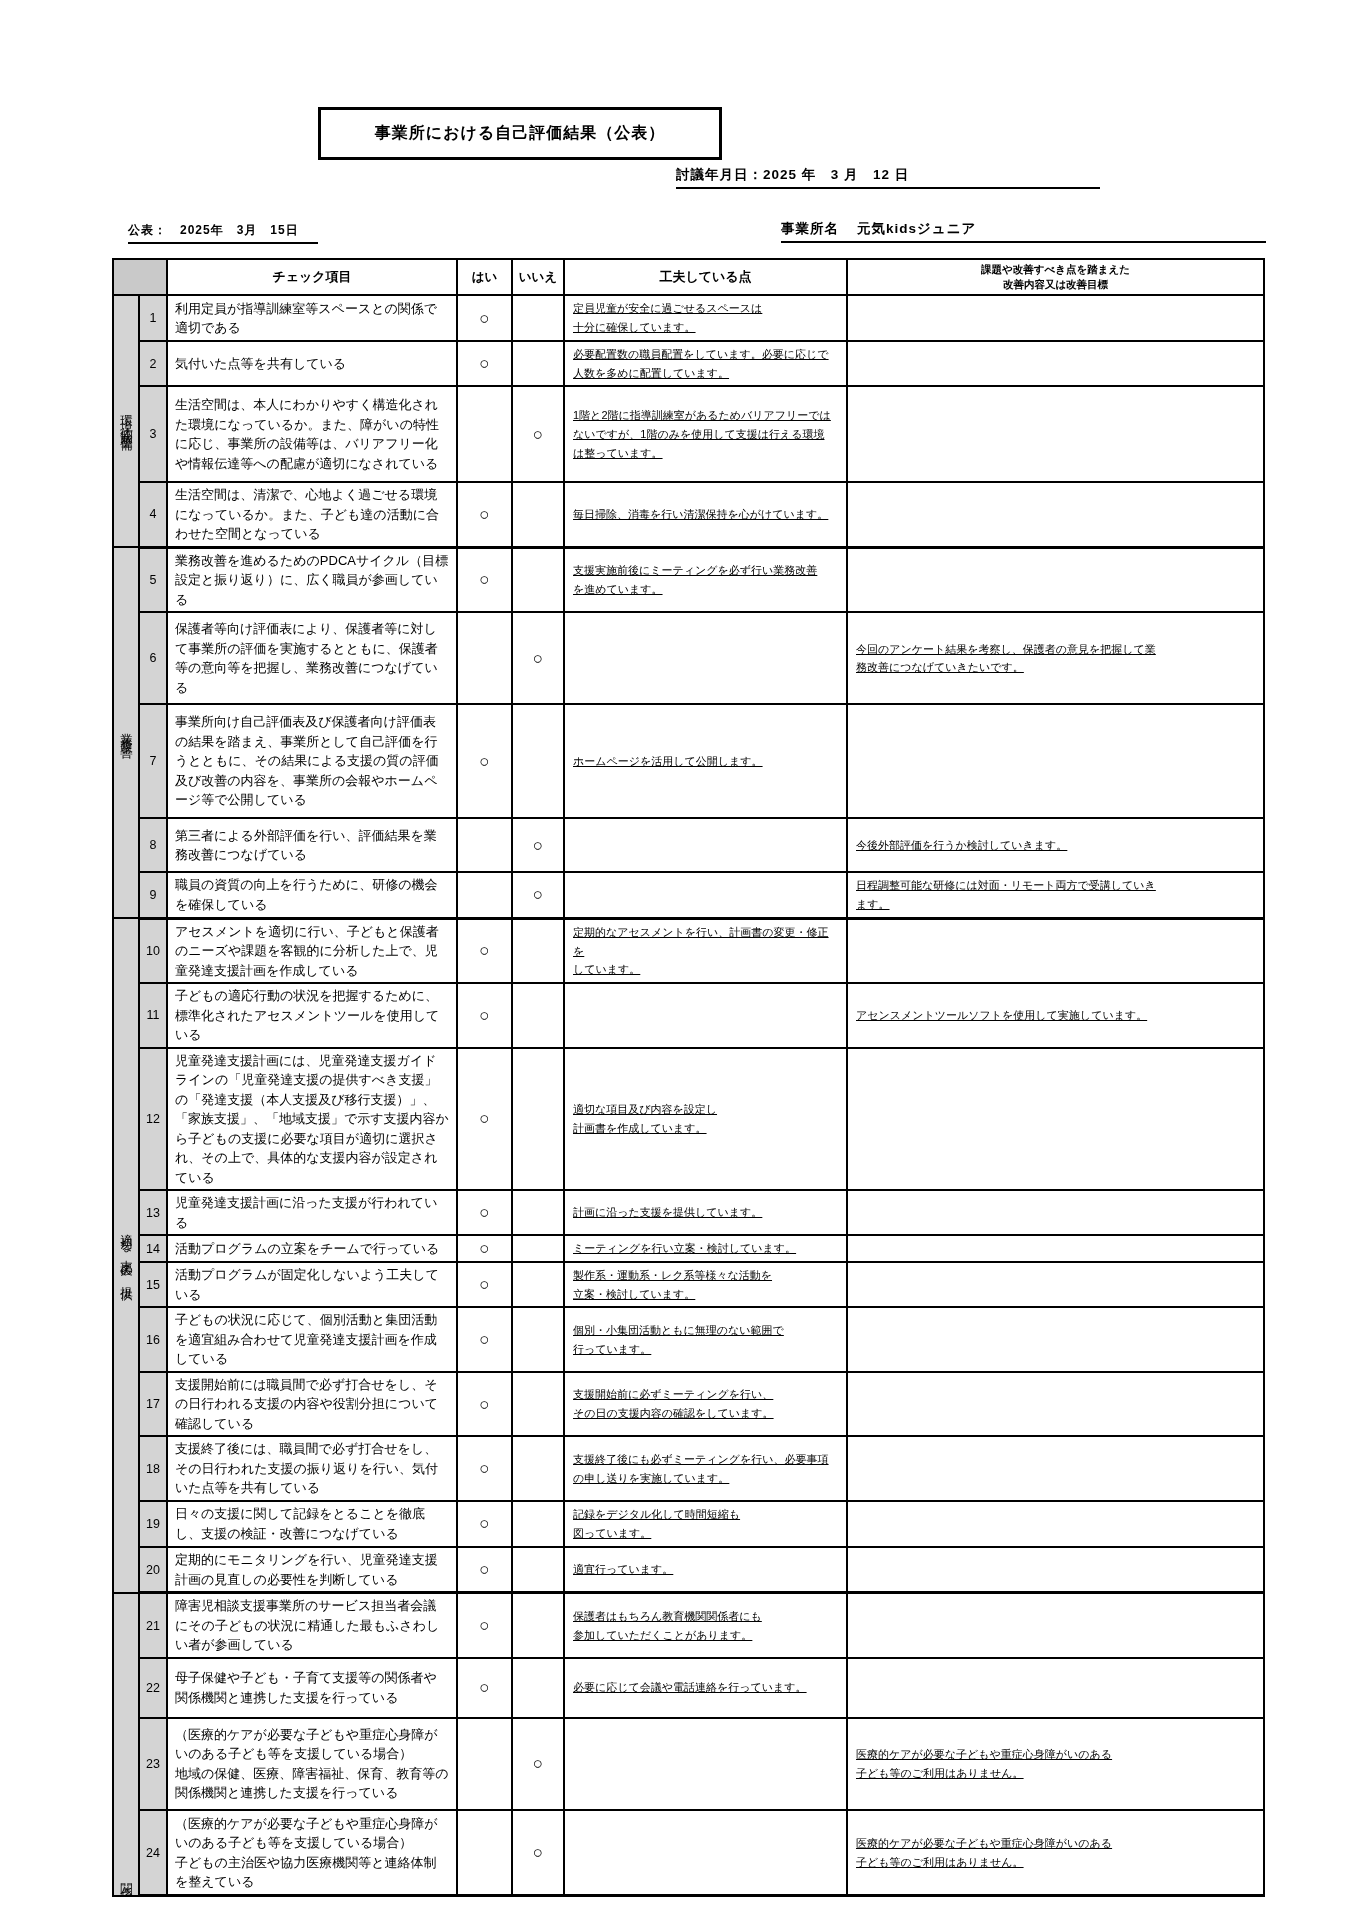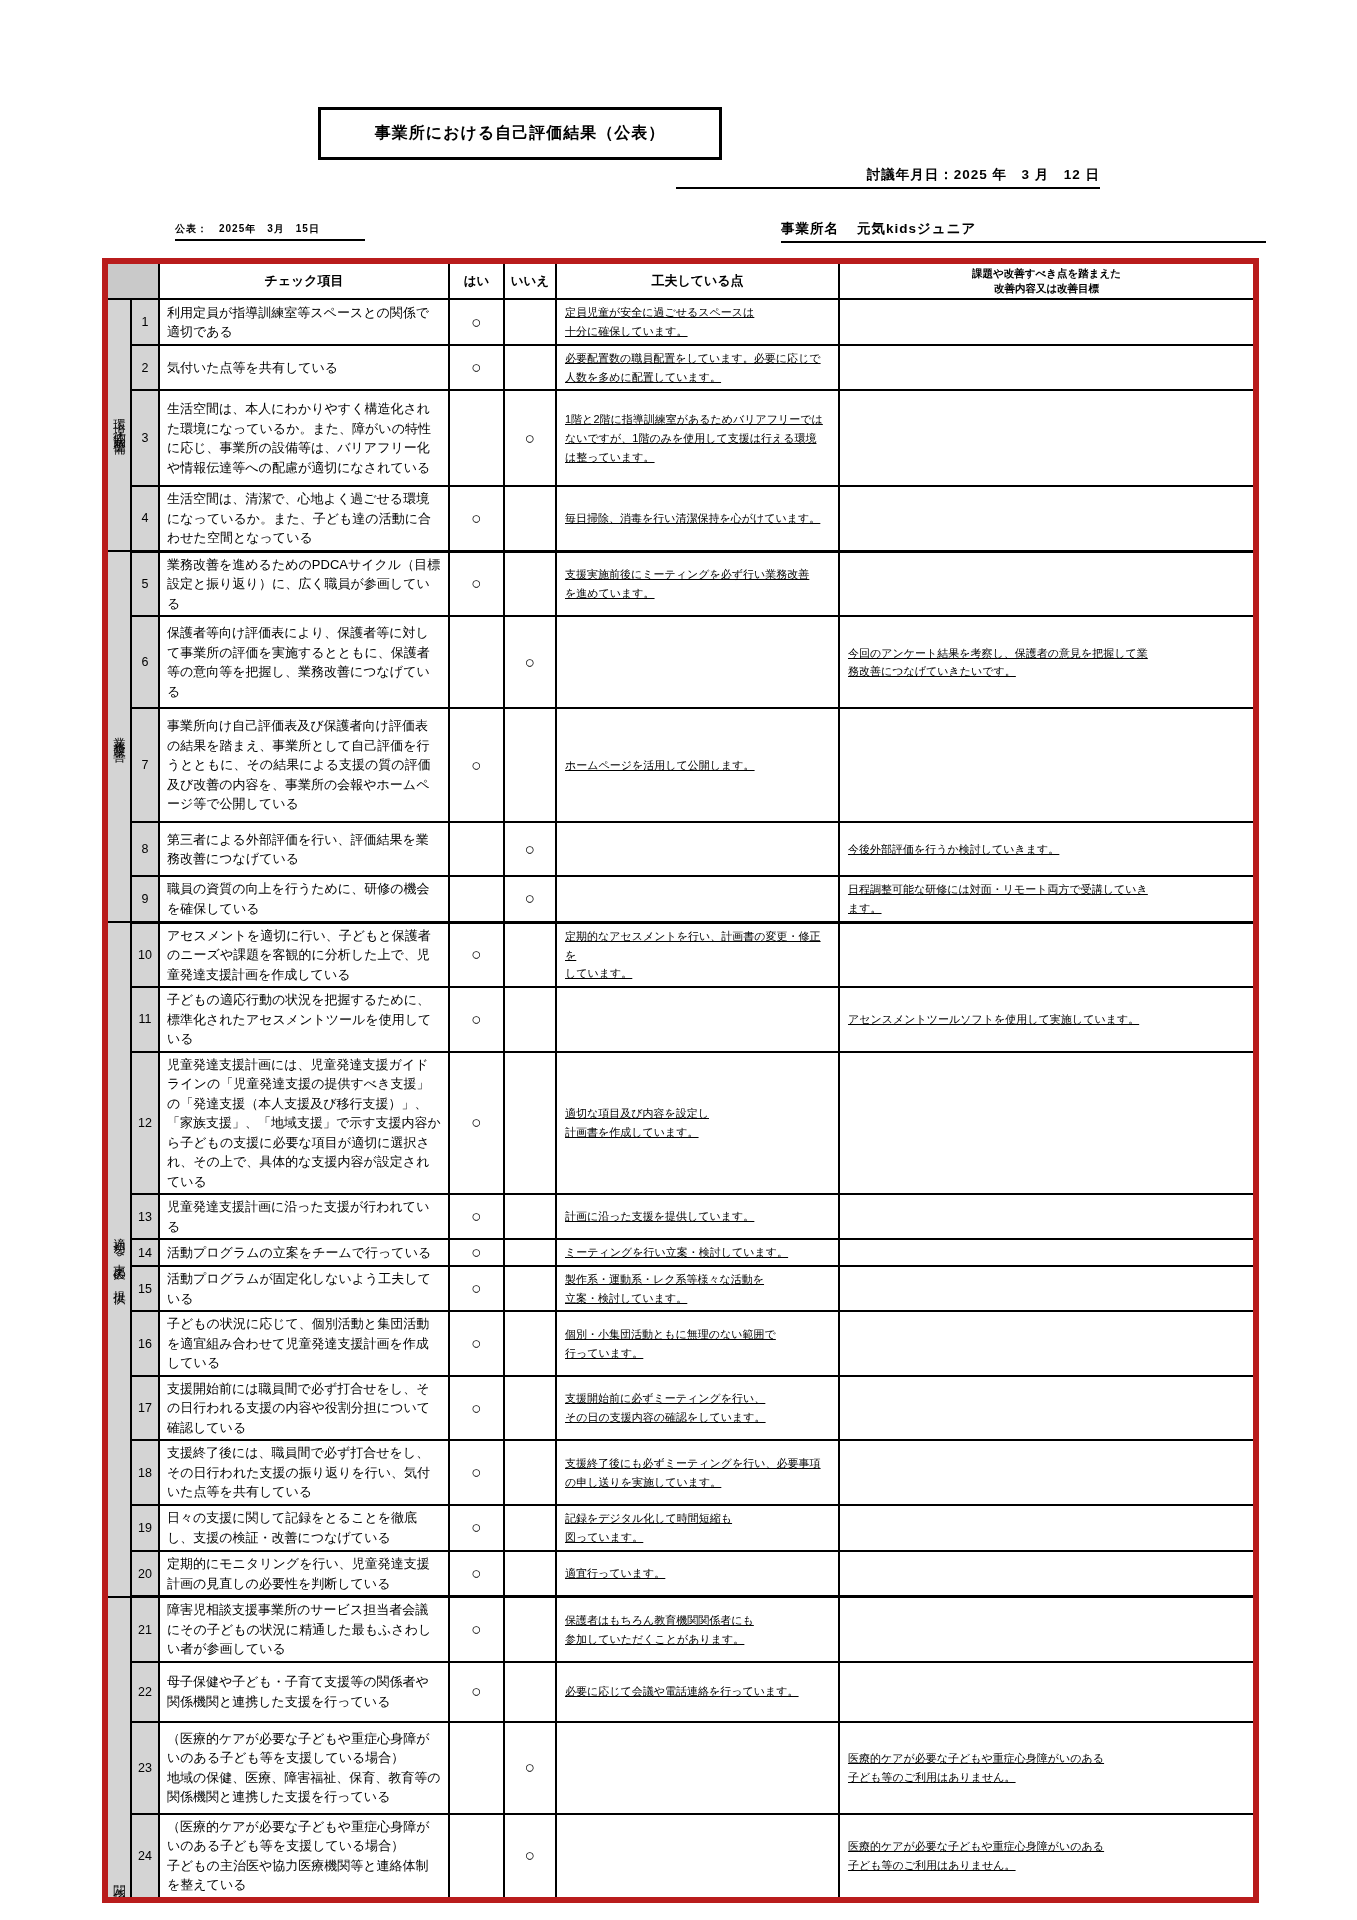--- a/index.html
+++ b/index.html
@@ -4,30 +4,30 @@
 <style>
   html,body{margin:0;padding:0;background:#ffffff;}
   body{width:1357px;height:1920px;font-family:"Liberation Sans","DejaVu Sans",sans-serif;color:#000;}
   .sheet{position:relative;width:1357px;height:1920px;background:#fff;overflow:hidden;}
 
   
   .title-box{position:absolute;left:318px;top:107px;width:398px;height:47px;
     border:3px solid #000;border-radius:0;display:flex;align-items:center;justify-content:center;
     font-weight:bold;font-size:16px;letter-spacing:1px;}
   .discussion-date{position:absolute;left:676px;top:166px;width:424px;
-    font-weight:bold;font-size:13.5px;border-bottom:2.5px solid #000;padding-bottom:3px;letter-spacing:1px;text-align:right;}
+    font-weight:bold;font-size:13.5px;border-bottom:2.5px solid #000;padding-bottom:3px;letter-spacing:1px;}
   .pub-date{position:absolute;left:128px;top:222px;width:190px;
-    font-weight:bold;font-size:10px;border-bottom:2px solid #000;padding-bottom:3px;letter-spacing:1px;margin-left:47px;}
+    font-weight:bold;font-size:12px;border-bottom:2px solid #000;padding-bottom:3px;letter-spacing:1px;}
   .office-line{position:absolute;left:755px;top:220px;width:485px;
     font-weight:bold;font-size:13.5px;border-bottom:2.5px solid #000;padding-bottom:3px;letter-spacing:1px;margin-left:26px;}
   .office-line .office-name{margin-left:18px;}
 
   
-  table.eval{position:absolute;left:102px;top:258px;width:1151px;
-    border-collapse:collapse;table-layout:fixed;border:6px solid #b91c1c;}
+  table.eval{position:absolute;left:112px;top:258px;width:1151px;
+    border-collapse:collapse;table-layout:fixed;border:1px solid #b91c1c;}
   table.eval th, table.eval td{border:2px solid #000;vertical-align:middle;overflow:hidden;}
 
   thead th{font-weight:bold;background:#fff;border-bottom:2.5px solid #000;height:29px;padding:2px;}
   th.corner{background:#c9c9c9;}
   th.h-item{font-size:13px;}
   th.h-yes,th.h-no{font-size:12.5px;}
   th.h-dev{font-size:13px;}
   th.h-imp{font-size:10.5px;line-height:1.45;}
 
   td.cat{background:#d4d4d4;text-align:center;vertical-align:middle;padding:4px 0;}

